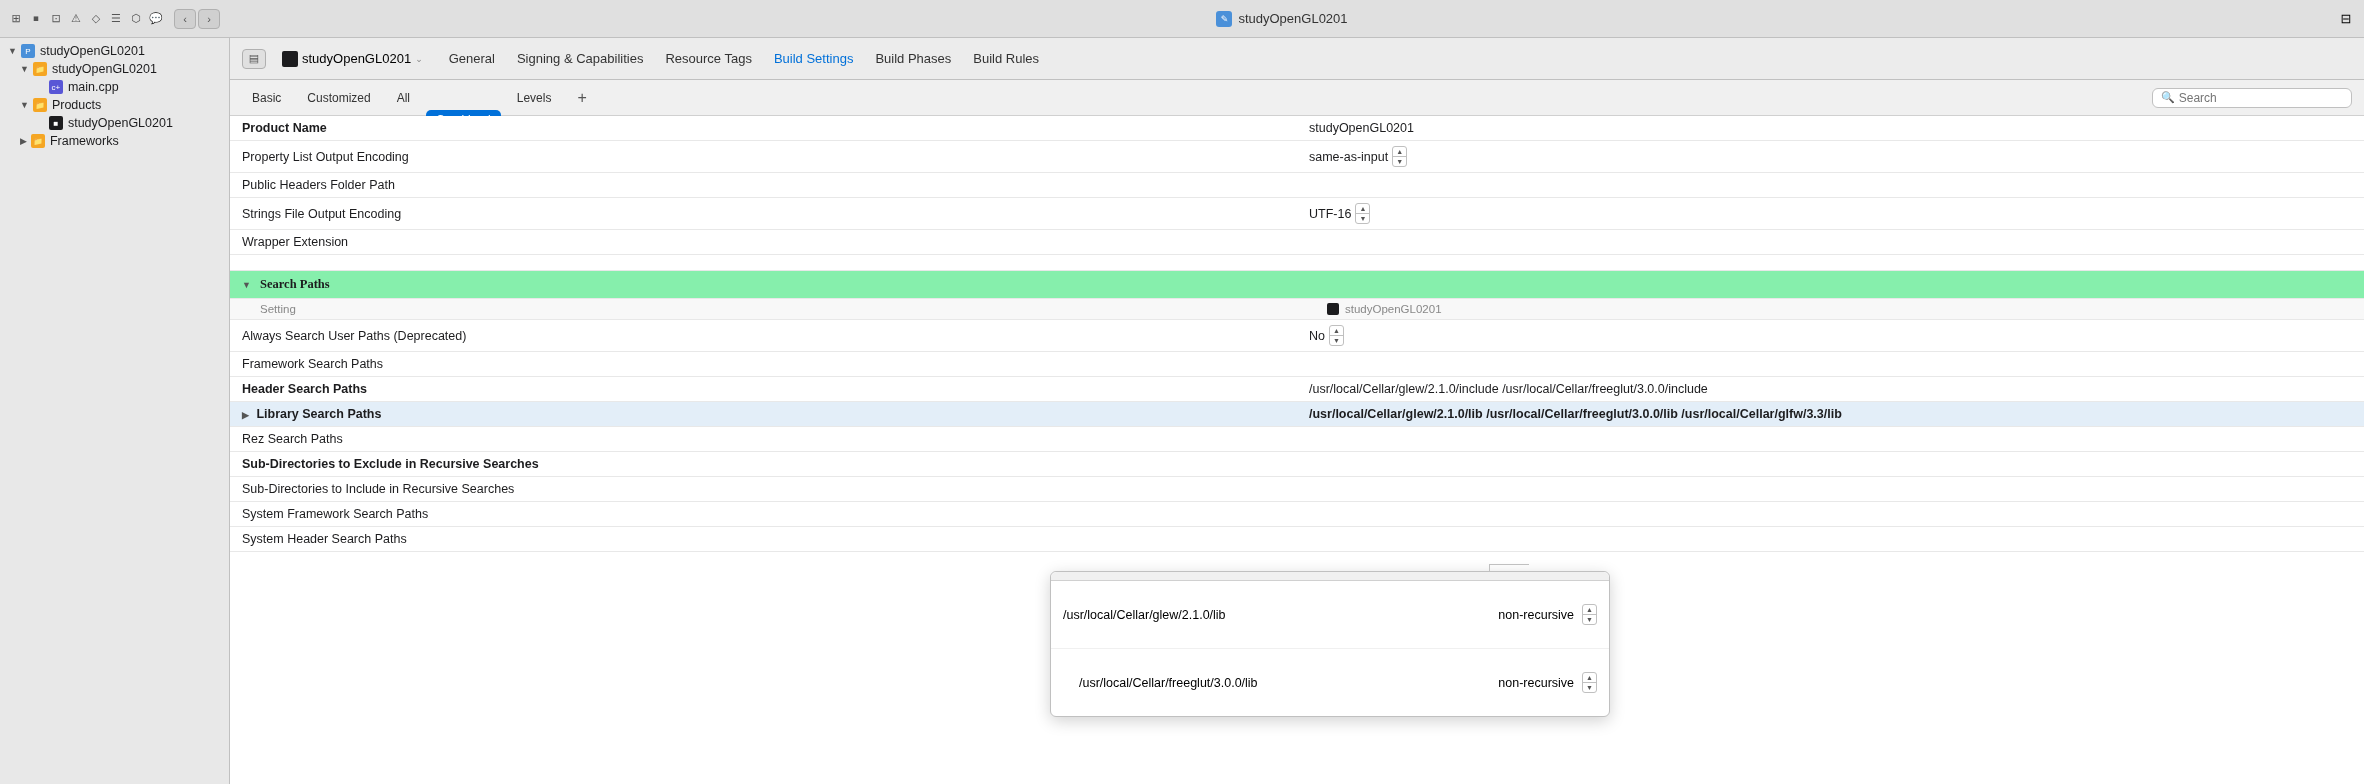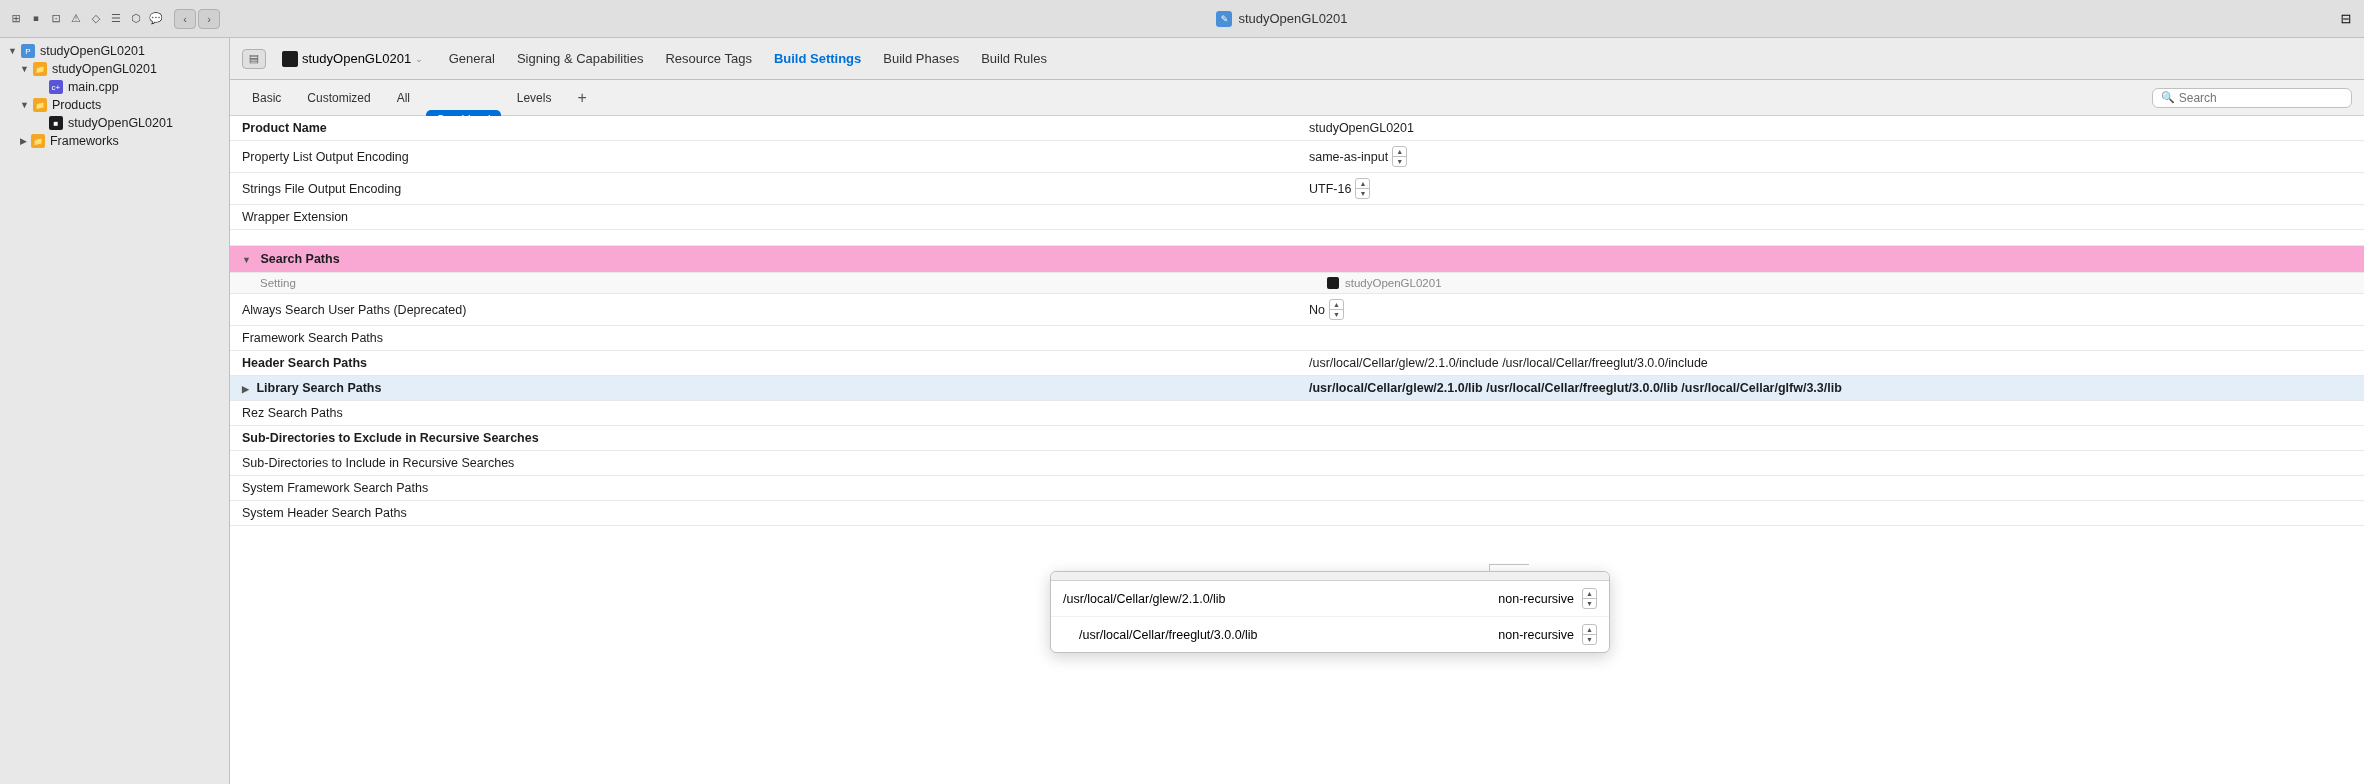--- a/index.html
+++ b/index.html
@@ -200,21 +200,21 @@
     .tab-item {
       padding: 4px 10px;
       border-radius: 4px;
       font-size: 13px;
       cursor: pointer;
       color: #333;
       white-space: nowrap;
     }
     .tab-item.active {
       color: #0070d9;
-      font-weight: 700;
+      font-weight: 400;
     }
 
     
     .filter-bar {
       height: 36px;
       background: #f0f0f0;
       border-bottom: 1px solid #d0d0d0;
       display: flex;
       align-items: center;
       padding: 0 12px;
@@ -287,22 +287,23 @@
     .col-setting {
       width: 50%;
       color: #1c1c1e;
     }
     .col-value {
       width: 50%;
       color: #1c1c1e;
     }
     .setting-bold { font-weight: 600; }
     .section-header {
-      background: #f9a8d4;
+      background: #86efac;
       border-bottom: 1px solid #d0d0d0;
+      font-family: Liberation Serif, serif;
     }
     .section-header td {
       padding: 6px 12px;
       font-size: 12.5px;
       font-weight: 600;
       color: #1c1c1e;
     }
     .section-arrow { font-size: 9px; margin-right: 6px; color: #555; }
     .setting-header-row {
       background: #f8f8f8;
@@ -350,21 +351,21 @@
       padding: 4px 12px;
       display: grid;
       grid-template-columns: 1fr 1fr;
       font-size: 11.5px;
       color: #888;
       border-radius: 6px 6px 0 0;
     }
     .dropdown-popup-row {
       display: grid;
       grid-template-columns: 1fr 1fr;
-      padding: 7px 12px;
+      padding: 23px 12px;
       border-bottom: 1px solid #f0f0f0;
       font-size: 12.5px;
       align-items: center;
     }
     .dropdown-popup-row:last-child { border-bottom: none; margin-left: 16px; }
     .recursive-value {
       display: flex;
       align-items: center;
       justify-content: flex-end;
       gap: 8px;
@@ -484,20 +485,24 @@
             <td class="col-setting">Property List Output Encoding</td>
             <td class="col-value">
               <div class="value-with-stepper">
                 <span>same-as-input</span>
                 <div class="stepper">
                   <span>▲</span>
                   <span>▼</span>
                 </div>
               </div>
             </td>
+          </tr>
+          <tr>
+            <td class="col-setting">Public Headers Folder Path</td>
+            <td class="col-value"></td>
           </tr>
           <tr>
             <td class="col-setting">Strings File Output Encoding</td>
             <td class="col-value">
               <div class="value-with-stepper">
                 <span>UTF-16</span>
                 <div class="stepper">
                   <span>▲</span>
                   <span>▼</span>
                 </div>

